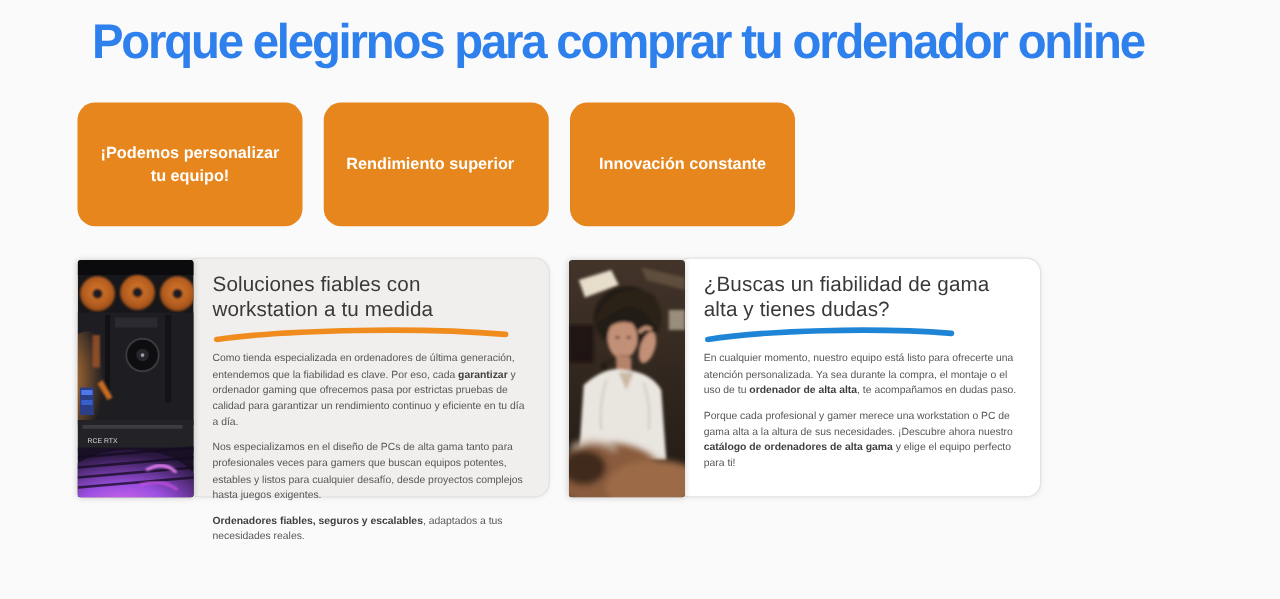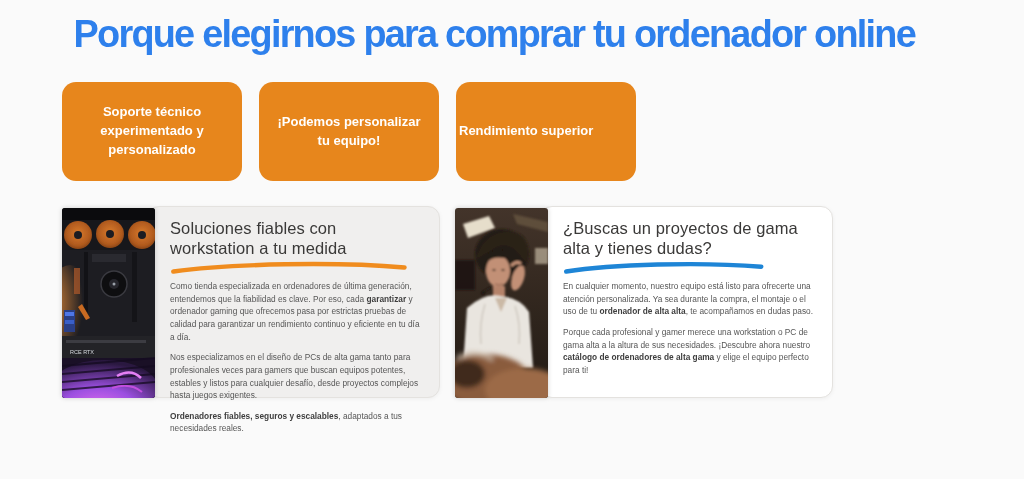--- a/index.html
+++ b/index.html
@@ -36,21 +36,21 @@
     font-weight:bold;
     font-size:13px;
     line-height:1.45;
     display:flex;
     flex-direction:column;
     justify-content:center;
     text-align:center;
     padding:0 18px;
     cursor:pointer;
   }
-  .benefit.align-left { text-align:left; padding:0 12px 0 3px; }
+  .benefit.align-left { text-align:left; padding:0 12px 0 18px; }
   .benefit .bline { display:block; }
 
   
   .cards {
     margin-top:25px;
     display:grid;
     grid-template-columns:1fr 1fr;
     gap:15px;
   }
   .card { display:flex; position:relative; height:192px; }
@@ -93,27 +93,27 @@
 </style>
 </head>
 <body>
 
 <div class="wrap">
 
   <h1 class="hero-title">Porque elegirnos para comprar tu ordenador online</h1>
 
   <div class="benefits">
     <div class="benefit">
-      <span class="bline">Soporte técnico experimentado y personalizado</span>
-    </div>
-    <div class="benefit">
       <span class="bline">¡Podemos personalizar tu equipo!</span>
     </div>
     <div class="benefit align-left">
       <span class="bline">Rendimiento superior</span>
+    </div>
+    <div class="benefit">
+      <span class="bline">Innovación constante</span>
     </div>
   </div>
 
   <div class="cards">
 
     <div class="card">
       <div class="card-img">
         <svg viewBox="0 0 93 190" preserveAspectRatio="none">
           <defs>
             <radialGradient id="fanG" cx="50%" cy="45%" r="60%">
@@ -228,21 +228,21 @@
           </g>
           <g filter="url(#soft3)">
             <ellipse cx="30" cy="172" rx="45" ry="26" fill="#8a5c3c"></ellipse>
             <ellipse cx="70" cy="182" rx="40" ry="22" fill="#9c6b46"></ellipse>
             <ellipse cx="12" cy="166" rx="18" ry="14" fill="#3f2a1c"></ellipse>
             <path d="M2 150 Q 20 140 38 152" stroke="#cbb9a6" stroke-width="4" fill="none" opacity=".8"></path>
           </g>
         </svg>
       </div>
       <div class="card-panel panel-white">
-        <div class="card-heading">¿Buscas un proyectos de gama alta y tienes dudas?</div>
+        <div class="card-heading">¿Buscas un fiabilidad de gama alta y tienes dudas?</div>
         <svg class="swoosh" viewBox="0 0 270 16" preserveAspectRatio="none" style="width:86%">
           <path d="M4 13 C 60 4, 170 1, 246 7" stroke="#1e85d6" stroke-width="5.5" fill="none" stroke-linecap="round"></path>
         </svg>
         <p><span>En cualquier momento, nuestro equipo está listo para ofrecerte una atención personalizada. Ya sea durante la compra, el montaje o el uso de tu </span><b>ordenador de alta alta</b><span>, te acompañamos en dudas paso.</span></p>
         <p><span>Porque cada profesional y gamer merece una workstation o PC de gama alta a la altura de sus necesidades. ¡Descubre ahora nuestro </span><b>catálogo de ordenadores de alta gama</b><span> y elige el equipo perfecto para ti!</span></p>
       </div>
     </div>
 
   </div>
 </div>

